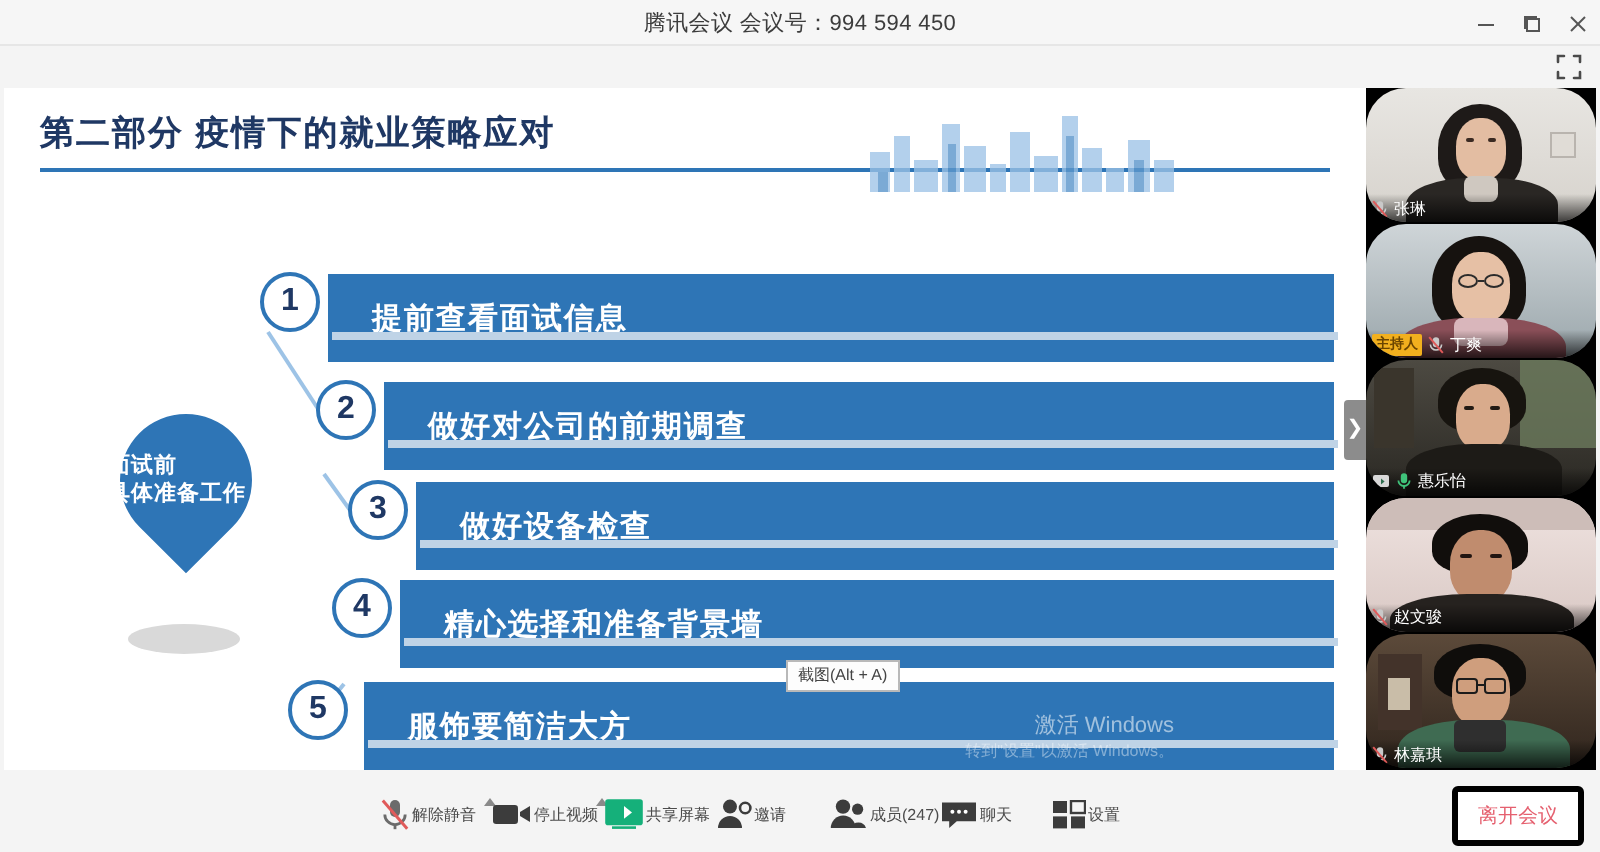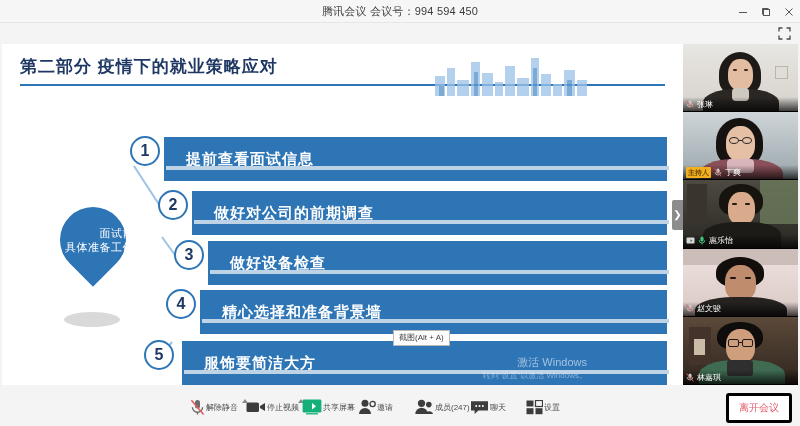--- a/index.html
+++ b/index.html
@@ -75,21 +75,21 @@
     position: absolute; left: 62px; top: 268px; width: 56px; height: 15px;
     background: #d9d9d9; border-radius: 50%;
   }
   .pin {
     position: absolute; left: 58px; top: 163px; width: 66px; height: 66px;
     background: #2e75b6; border-radius: 50% 50% 50% 0;
     transform: rotate(-45deg);
   }
   .pin-text {
     position: absolute; left: 52px; top: 182px; width: 80px;
-    text-align: right; color: #fff; font-size: 11px; font-weight: normal;
+    text-align: left; color: #fff; font-size: 11px; font-weight: bold;
     line-height: 14px; z-index: 3; letter-spacing: .5px;
   }
 
   
   .spine {
     position: absolute; left: 118px; top: 95px; width: 2px; height: 285px;
     background: linear-gradient(#9dc3e6,#9dc3e6);
     opacity: 0;
   }
 
@@ -144,20 +144,21 @@
   }
 
   
   .vstrip {
     width: 115px; flex: none; background: #000;
     display: flex; flex-direction: column;
   }
   .vtile {
     position: relative; flex: 1 1 0; overflow: hidden;
     border-bottom: 1px solid #000;
+    border-radius: 20px;
   }
   .vtile .bg { position: absolute; inset: 0; }
   .vlabel {
     position: absolute; left: 0; bottom: 0; right: 0; height: 14px;
     display: flex; align-items: center; gap: 3px;
     padding: 0 3px; background: linear-gradient(transparent, rgba(0,0,0,.72));
     font-size: 8px; color: #fff; white-space: nowrap;
   }
   .host-badge {
     background: #f2b01e; color: #6b4500; font-size: 7px; font-weight: bold;

